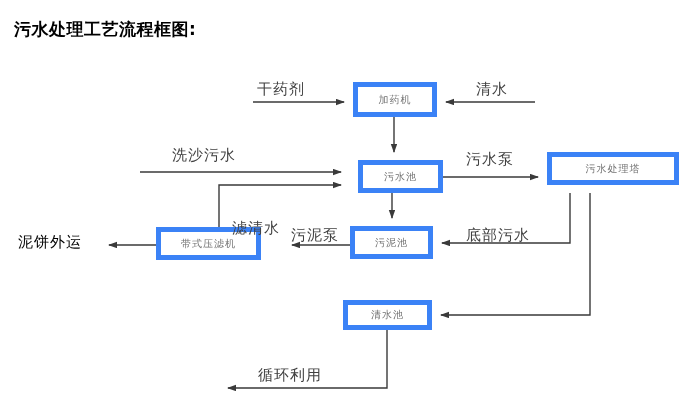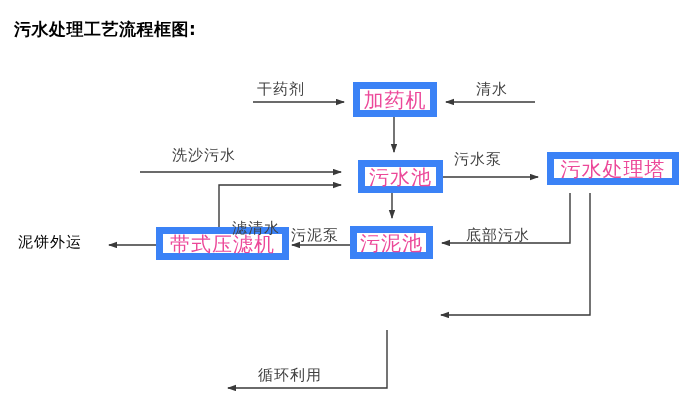--- a/index.html
+++ b/index.html
@@ -32,27 +32,27 @@
   .diagram-svg {
     position: absolute;
     left: 0;
     top: 0;
     width: 700px;
     height: 420px;
   }
   .node-box {
     position: absolute;
     box-sizing: border-box;
-    border: 7px solid #3b82f6;
+    border: 5px solid #3b82f6;
     background: #ffffff;
-    color: #ec4899;
+    color: #737373;
     display: flex;
     align-items: center;
     justify-content: center;
-    font-size: 20px;
+    font-size: 10px;
     line-height: 1;
     white-space: nowrap;
     letter-spacing: 1px;
   }
   .edge-label {
     position: absolute;
     color: #404040;
     font-size: 15px;
     line-height: 1;
     white-space: nowrap;
@@ -121,38 +121,41 @@
   </div>
 
   <div class="node-box" style="left:350px; top:160px; width:85px; height:33px;margin-left:8px;">
     <span>污水池</span>
   </div>
 
   <div class="node-box" style="left:547px; top:152px; width:132px; height:33px;">
     <span>污水处理塔</span>
   </div>
 
-  <div class="node-box" style="left:156px; top:227px; width:133px; height:33px;">
+  <div class="node-box" style="left:156px; top:227px; width:105px; height:33px;">
     <span>带式压滤机</span>
   </div>
 
   <div class="node-box" style="left:350px; top:226px; width:83px; height:33px;">
     <span>污泥池</span>
   </div>
 
+  <div class="node-box" style="left:343px; top:300px; width:89px; height:30px;">
+    <span>清水池</span>
+  </div>
 
   <div class="edge-label" style="left:257px; top:82px;">干药剂</div>
 
   <div class="edge-label" style="left:476px; top:82px;">清水</div>
 
   <div class="edge-label" style="left:172px; top:136px;margin-top:12px;">洗沙污水</div>
 
   <div class="edge-label" style="left:232px; top:190px;margin-top:31px;">滤清水</div>
 
-  <div class="edge-label" style="left:454px; top:152px;">污水泵</div>
+  <div class="edge-label" style="left:466px; top:152px;">污水泵</div>
 
   <div class="edge-label" style="left:291px; top:228px;">污泥泵</div>
 
   <div class="edge-label" style="left:466px; top:228px;">底部污水</div>
 
   <div class="terminal-label" style="left:18px; top:235px;">泥饼外运</div>
 
   <div class="edge-label" style="left:258px; top:368px;">循环利用</div>
 
 </div>

